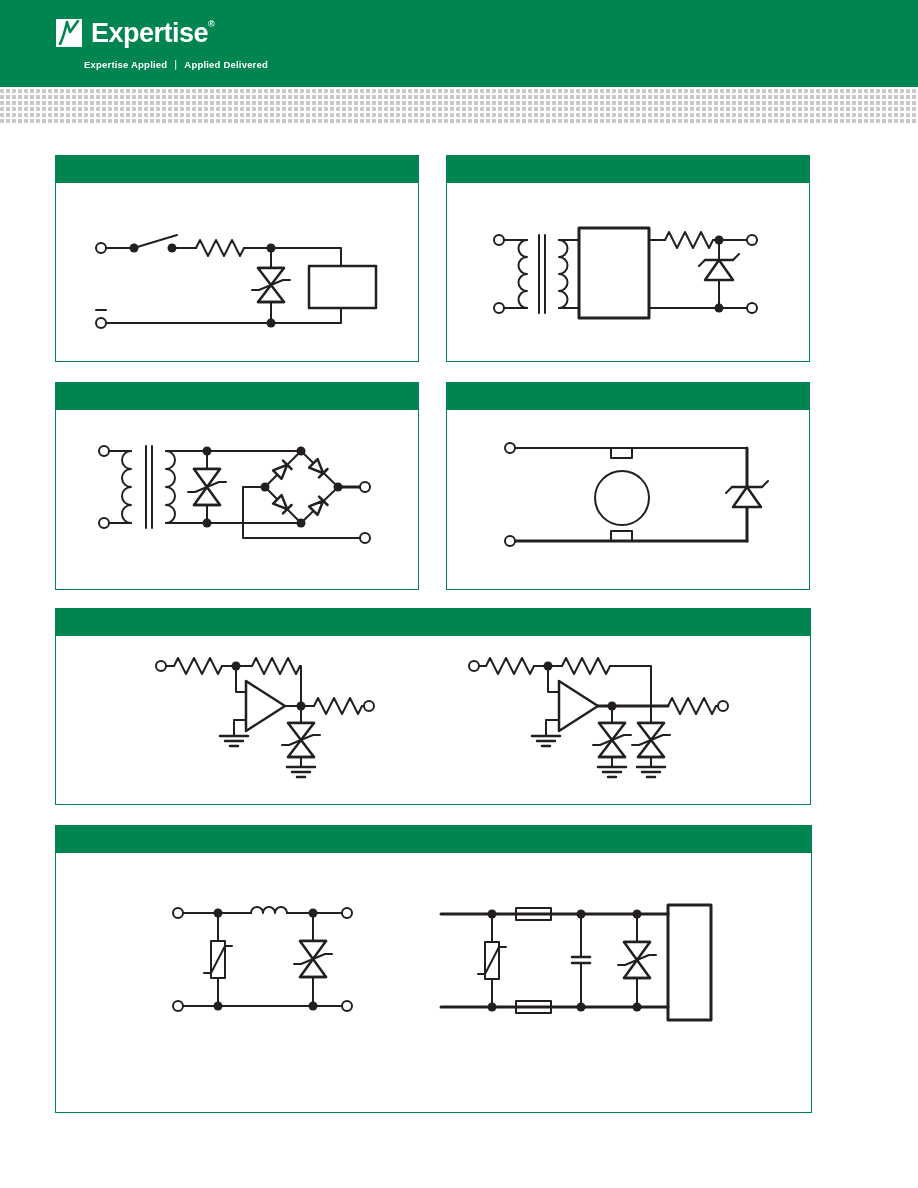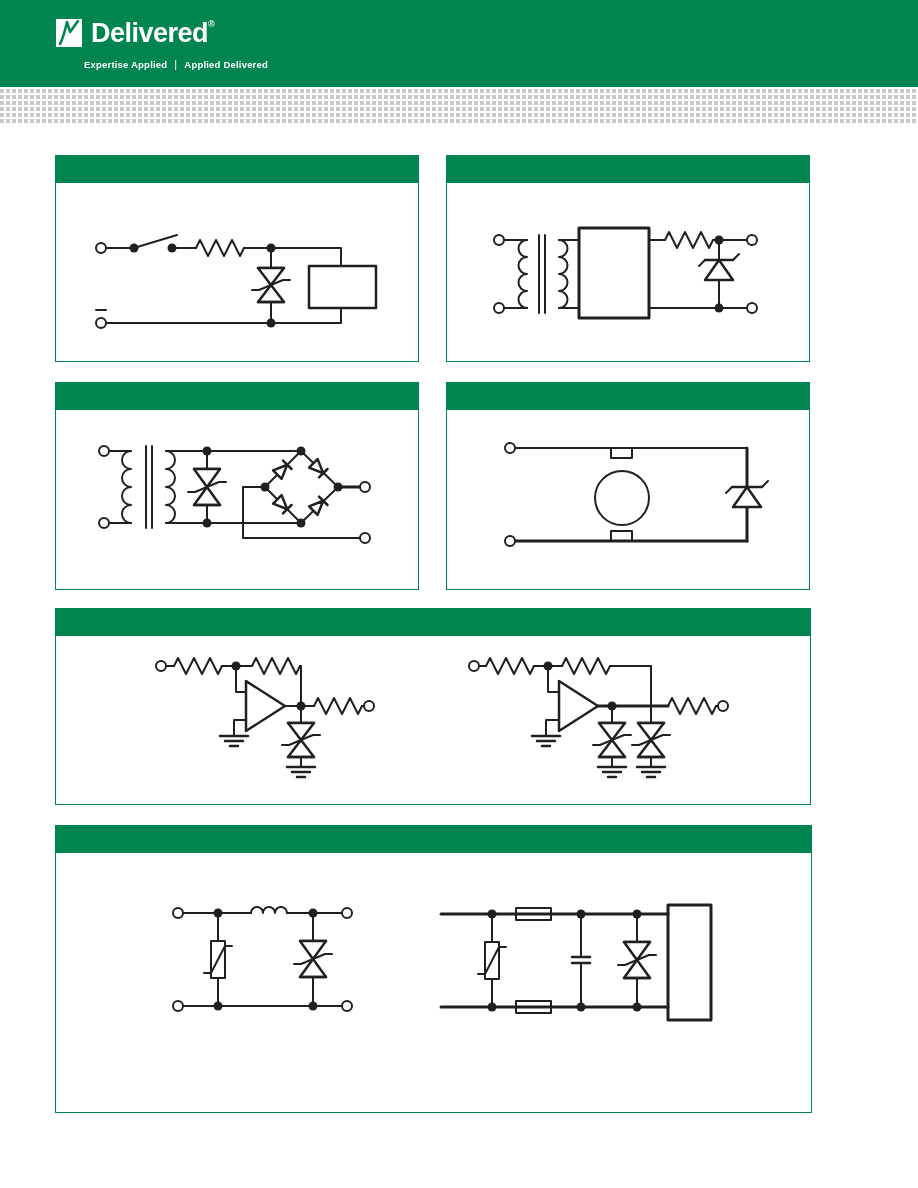--- a/index.html
+++ b/index.html
@@ -43,21 +43,21 @@
 
 <div class="page">
 
   <div class="hdr">
     <div class="logo-row">
       <svg class="logo-icon" viewBox="0 0 26 30">
         <rect x="0" y="1" width="26" height="28" fill="#ffffff"></rect>
         <path d="M4,26 C8,18 9,12 11,4 L14,14 L22,3" stroke="#008550" stroke-width="2.6" fill="none" stroke-linecap="round" stroke-linejoin="round"></path>
       </svg>
       <div>
-        <span class="brand">Delivered</span><span class="regmark">®</span>
+        <span class="brand">Expertise</span><span class="regmark">®</span>
       </div>
     </div>
     <div class="tagline">
       <span>Expertise Applied</span>
       <span class="sep">|</span>
       <span>Applied Delivered</span>
     </div>
   </div>
 
   <div class="halftone"></div>

